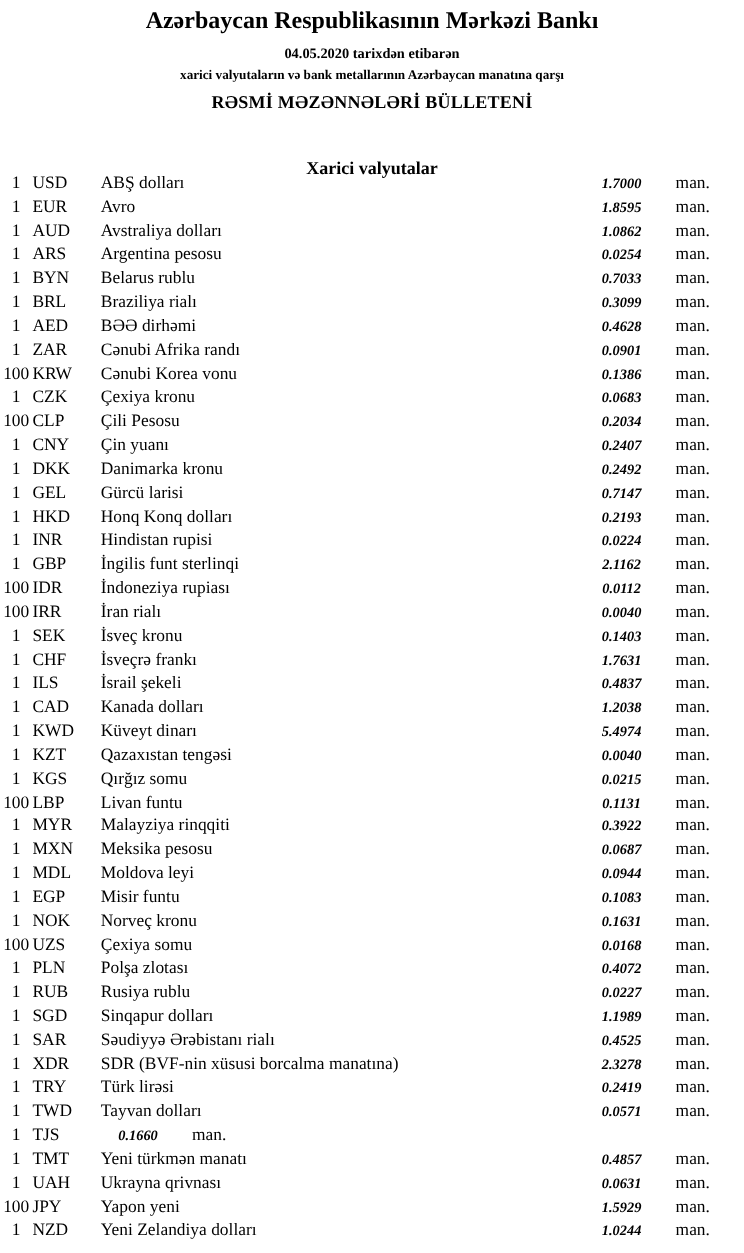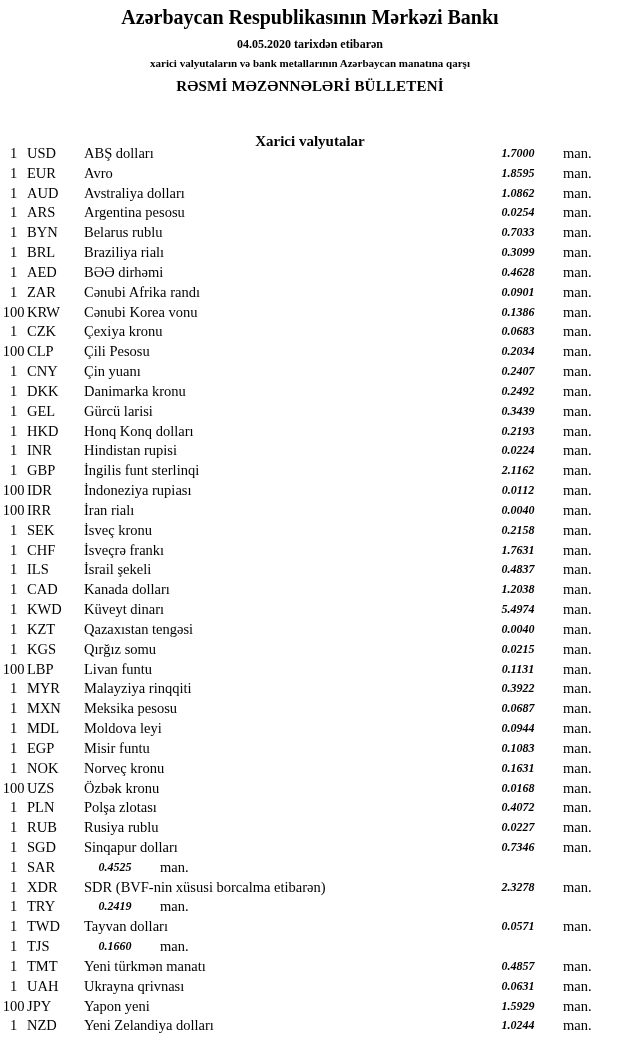--- a/index.html
+++ b/index.html
@@ -163,21 +163,21 @@
     <span class="code">DKK</span>
     <span class="name">Danimarka kronu</span>
     <span class="rate">0.2492</span>
     <span class="unit">man.</span>
   </div>
 
   <div class="row">
     <span class="qty">1</span>
     <span class="code">GEL</span>
     <span class="name">Gürcü larisi</span>
-    <span class="rate">0.3439</span>
+    <span class="rate">0.7147</span>
     <span class="unit">man.</span>
   </div>
 
   <div class="row">
     <span class="qty">1</span>
     <span class="code">HKD</span>
     <span class="name">Honq Konq dolları</span>
     <span class="rate">0.2193</span>
     <span class="unit">man.</span>
   </div>
@@ -211,21 +211,21 @@
     <span class="code">IRR</span>
     <span class="name">İran rialı</span>
     <span class="rate">0.0040</span>
     <span class="unit">man.</span>
   </div>
 
   <div class="row">
     <span class="qty">1</span>
     <span class="code">SEK</span>
     <span class="name">İsveç kronu</span>
-    <span class="rate">0.2158</span>
+    <span class="rate">0.1403</span>
     <span class="unit">man.</span>
   </div>
 
   <div class="row">
     <span class="qty">1</span>
     <span class="code">CHF</span>
     <span class="name">İsveçrə frankı</span>
     <span class="rate">1.7631</span>
     <span class="unit">man.</span>
   </div>
@@ -314,21 +314,21 @@
     <span class="qty">1</span>
     <span class="code">NOK</span>
     <span class="name">Norveç kronu</span>
     <span class="rate">0.1631</span>
     <span class="unit">man.</span>
   </div>
 
   <div class="row">
     <span class="qty">100</span>
     <span class="code">UZS</span>
-    <span class="name">Özbək kronu</span>
+    <span class="name">Çexiya somu</span>
     <span class="rate">0.0168</span>
     <span class="unit">man.</span>
   </div>
 
   <div class="row">
     <span class="qty">1</span>
     <span class="code">PLN</span>
     <span class="name">Polşa zlotası</span>
     <span class="rate">0.4072</span>
     <span class="unit">man.</span>
@@ -339,42 +339,44 @@
     <span class="code">RUB</span>
     <span class="name">Rusiya rublu</span>
     <span class="rate">0.0227</span>
     <span class="unit">man.</span>
   </div>
 
   <div class="row">
     <span class="qty">1</span>
     <span class="code">SGD</span>
     <span class="name">Sinqapur dolları</span>
-    <span class="rate">0.7346</span>
+    <span class="rate">1.1989</span>
     <span class="unit">man.</span>
   </div>
 
   <div class="row">
     <span class="qty">1</span>
     <span class="code">SAR</span>
+    <span class="name">Səudiyyə Ərəbistanı rialı</span>
     <span class="rate">0.4525</span>
     <span class="unit">man.</span>
   </div>
 
   <div class="row">
     <span class="qty">1</span>
     <span class="code">XDR</span>
-    <span class="name">SDR (BVF-nin xüsusi borcalma etibarən)</span>
+    <span class="name">SDR (BVF-nin xüsusi borcalma manatına)</span>
     <span class="rate">2.3278</span>
     <span class="unit">man.</span>
   </div>
 
   <div class="row">
     <span class="qty">1</span>
     <span class="code">TRY</span>
+    <span class="name">Türk lirəsi</span>
     <span class="rate">0.2419</span>
     <span class="unit">man.</span>
   </div>
 
   <div class="row">
     <span class="qty">1</span>
     <span class="code">TWD</span>
     <span class="name">Tayvan dolları</span>
     <span class="rate">0.0571</span>
     <span class="unit">man.</span>

